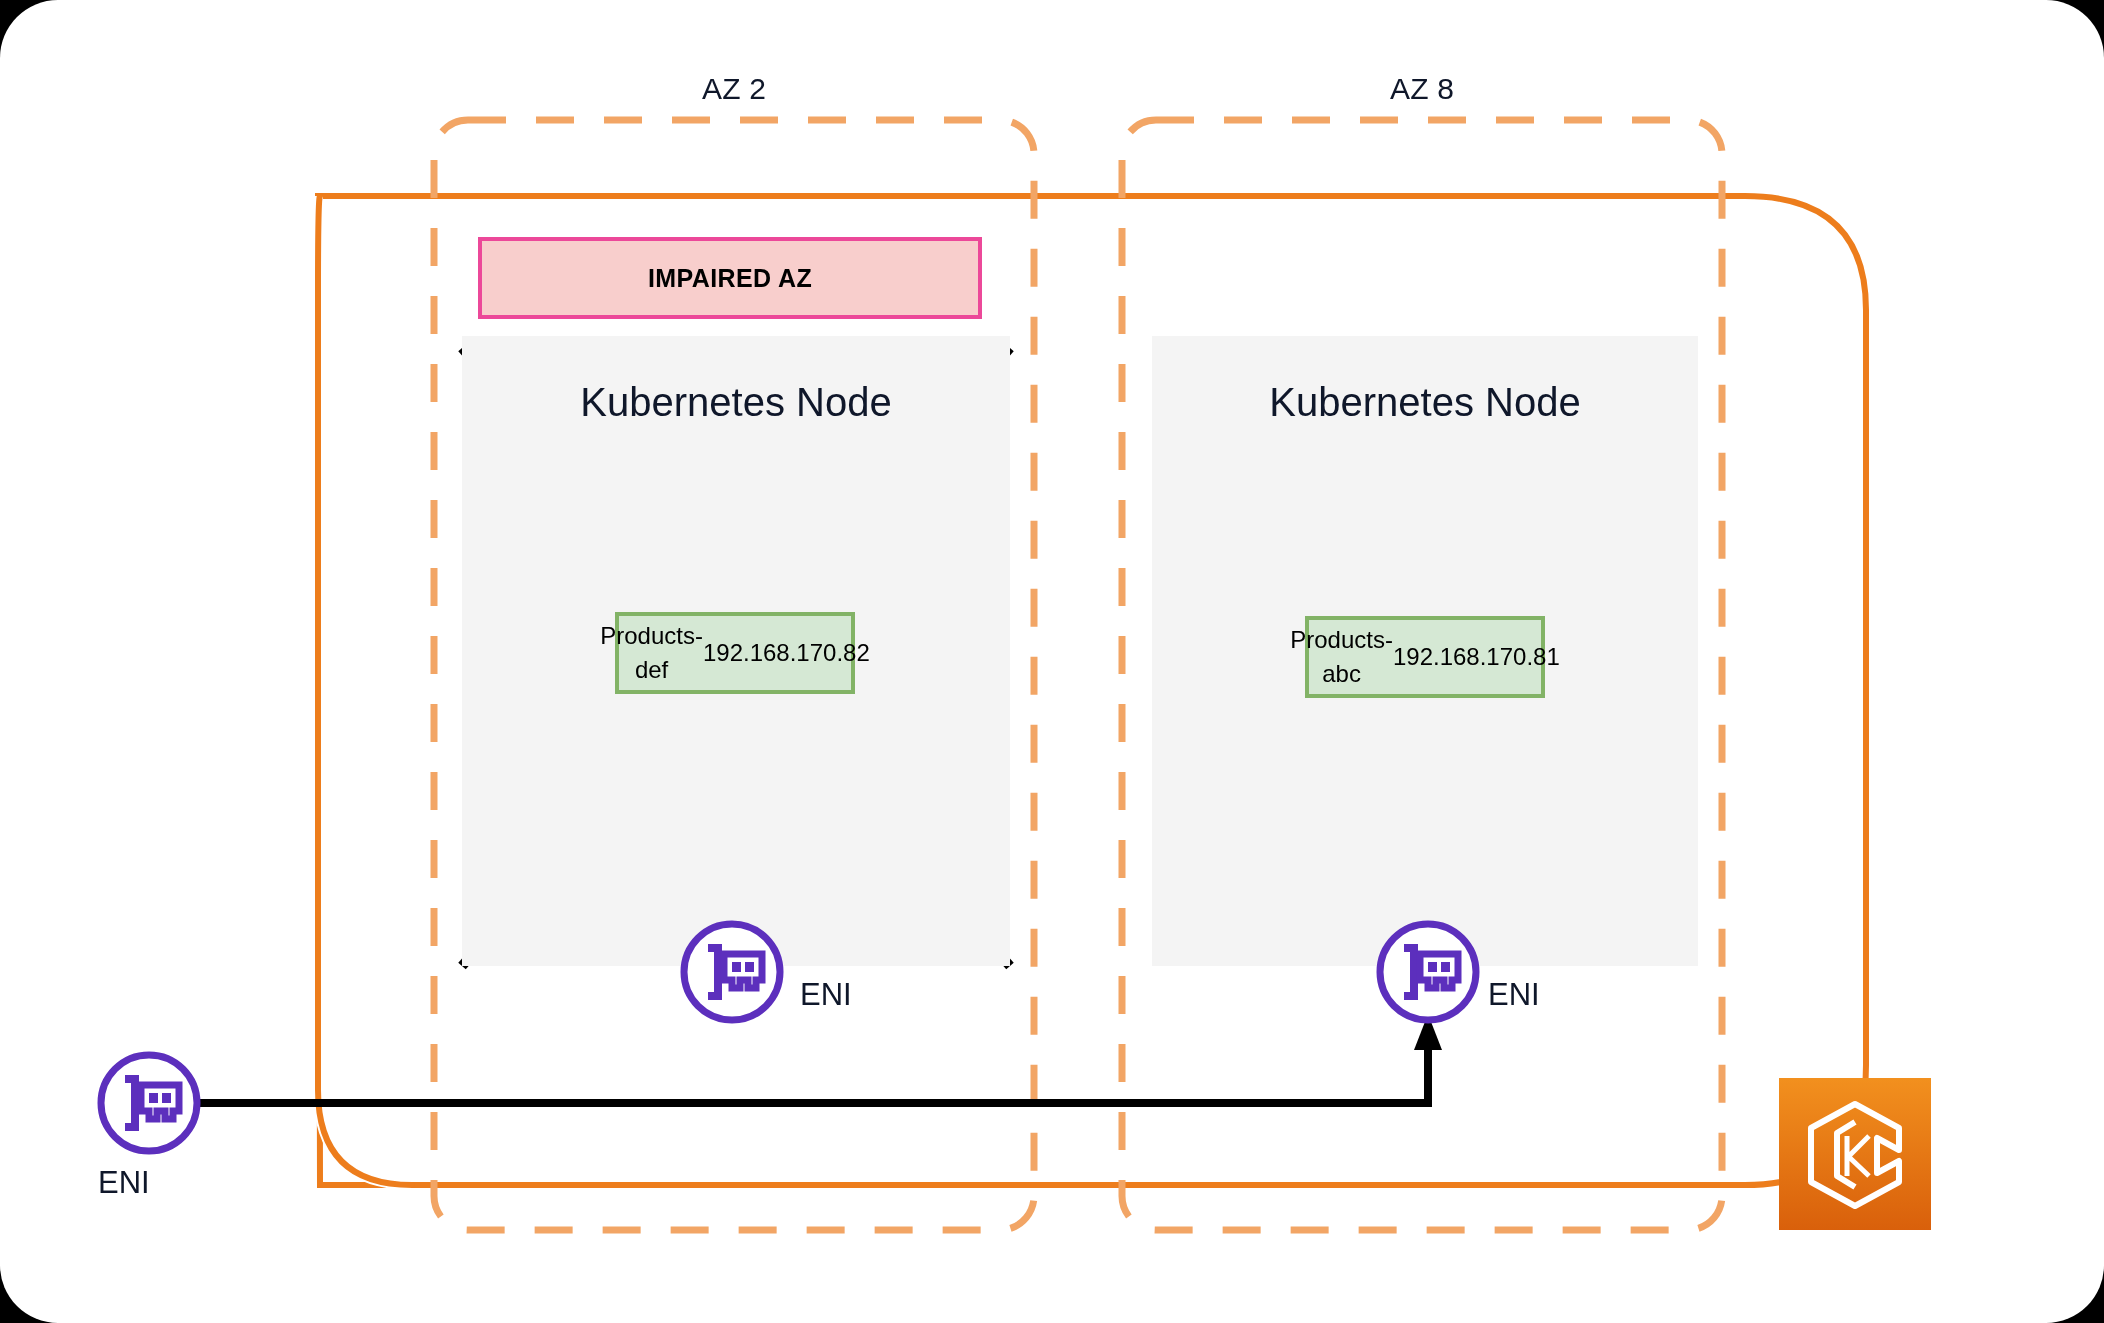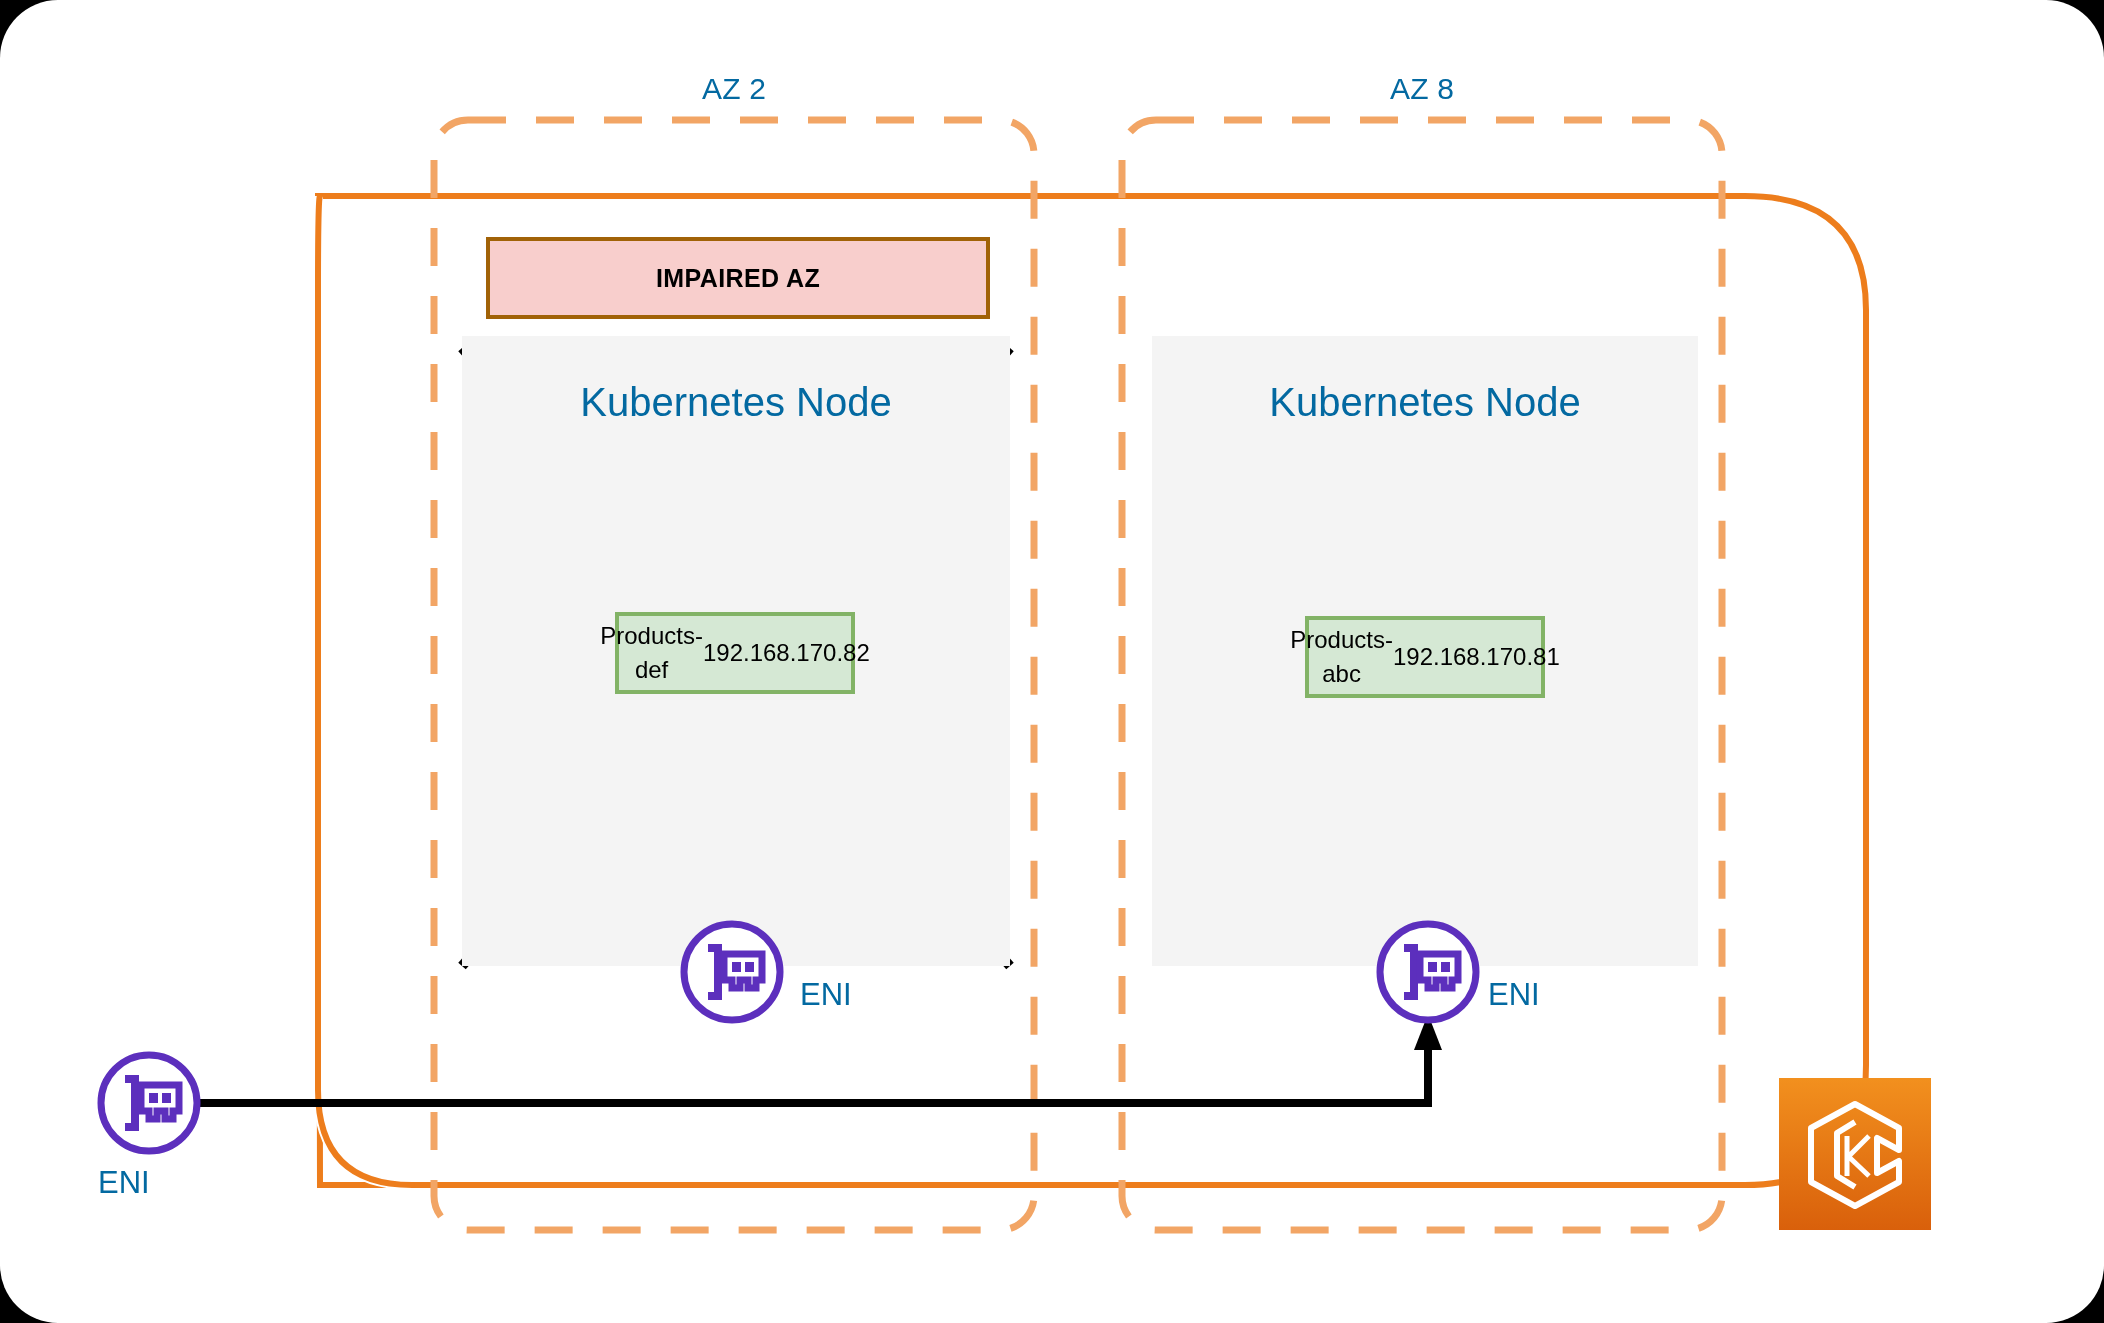--- a/index.html
+++ b/index.html
@@ -31,21 +31,21 @@
   svg.layer {
     position: absolute;
     left: 0; top: 0;
     width: 2104px;
     height: 1323px;
     pointer-events: none;
   }
   .txt {
     position: absolute;
     white-space: nowrap;
-    color: #0369a1;
+    color: #0f172a;
   }
   .az-title {
     font-size: 30px;
     text-align: center;
     letter-spacing: 0.2px;
   }
   .node-title {
     font-size: 40px;
     text-align: center;
   }
@@ -63,26 +63,25 @@
   .eni-label {
     font-size: 31px;
   }
   .node-box {
     position: absolute;
     background: #f4f4f4;
   }
   .impaired-box {
     position: absolute;
     background: #f8cecc;
-    border: 4px solid #a16207;
+    border: 4px solid #ec4899;
     box-sizing: border-box;
     display: flex;
     align-items: center;
     justify-content: center;
-    margin-left: 8px;
   }
   .pod-box {
     position: absolute;
     background: #d5e8d4;
     border: 4px solid #82b366;
     box-sizing: border-box;
     display: flex;
     align-items: center;
     justify-content: center;
   }

